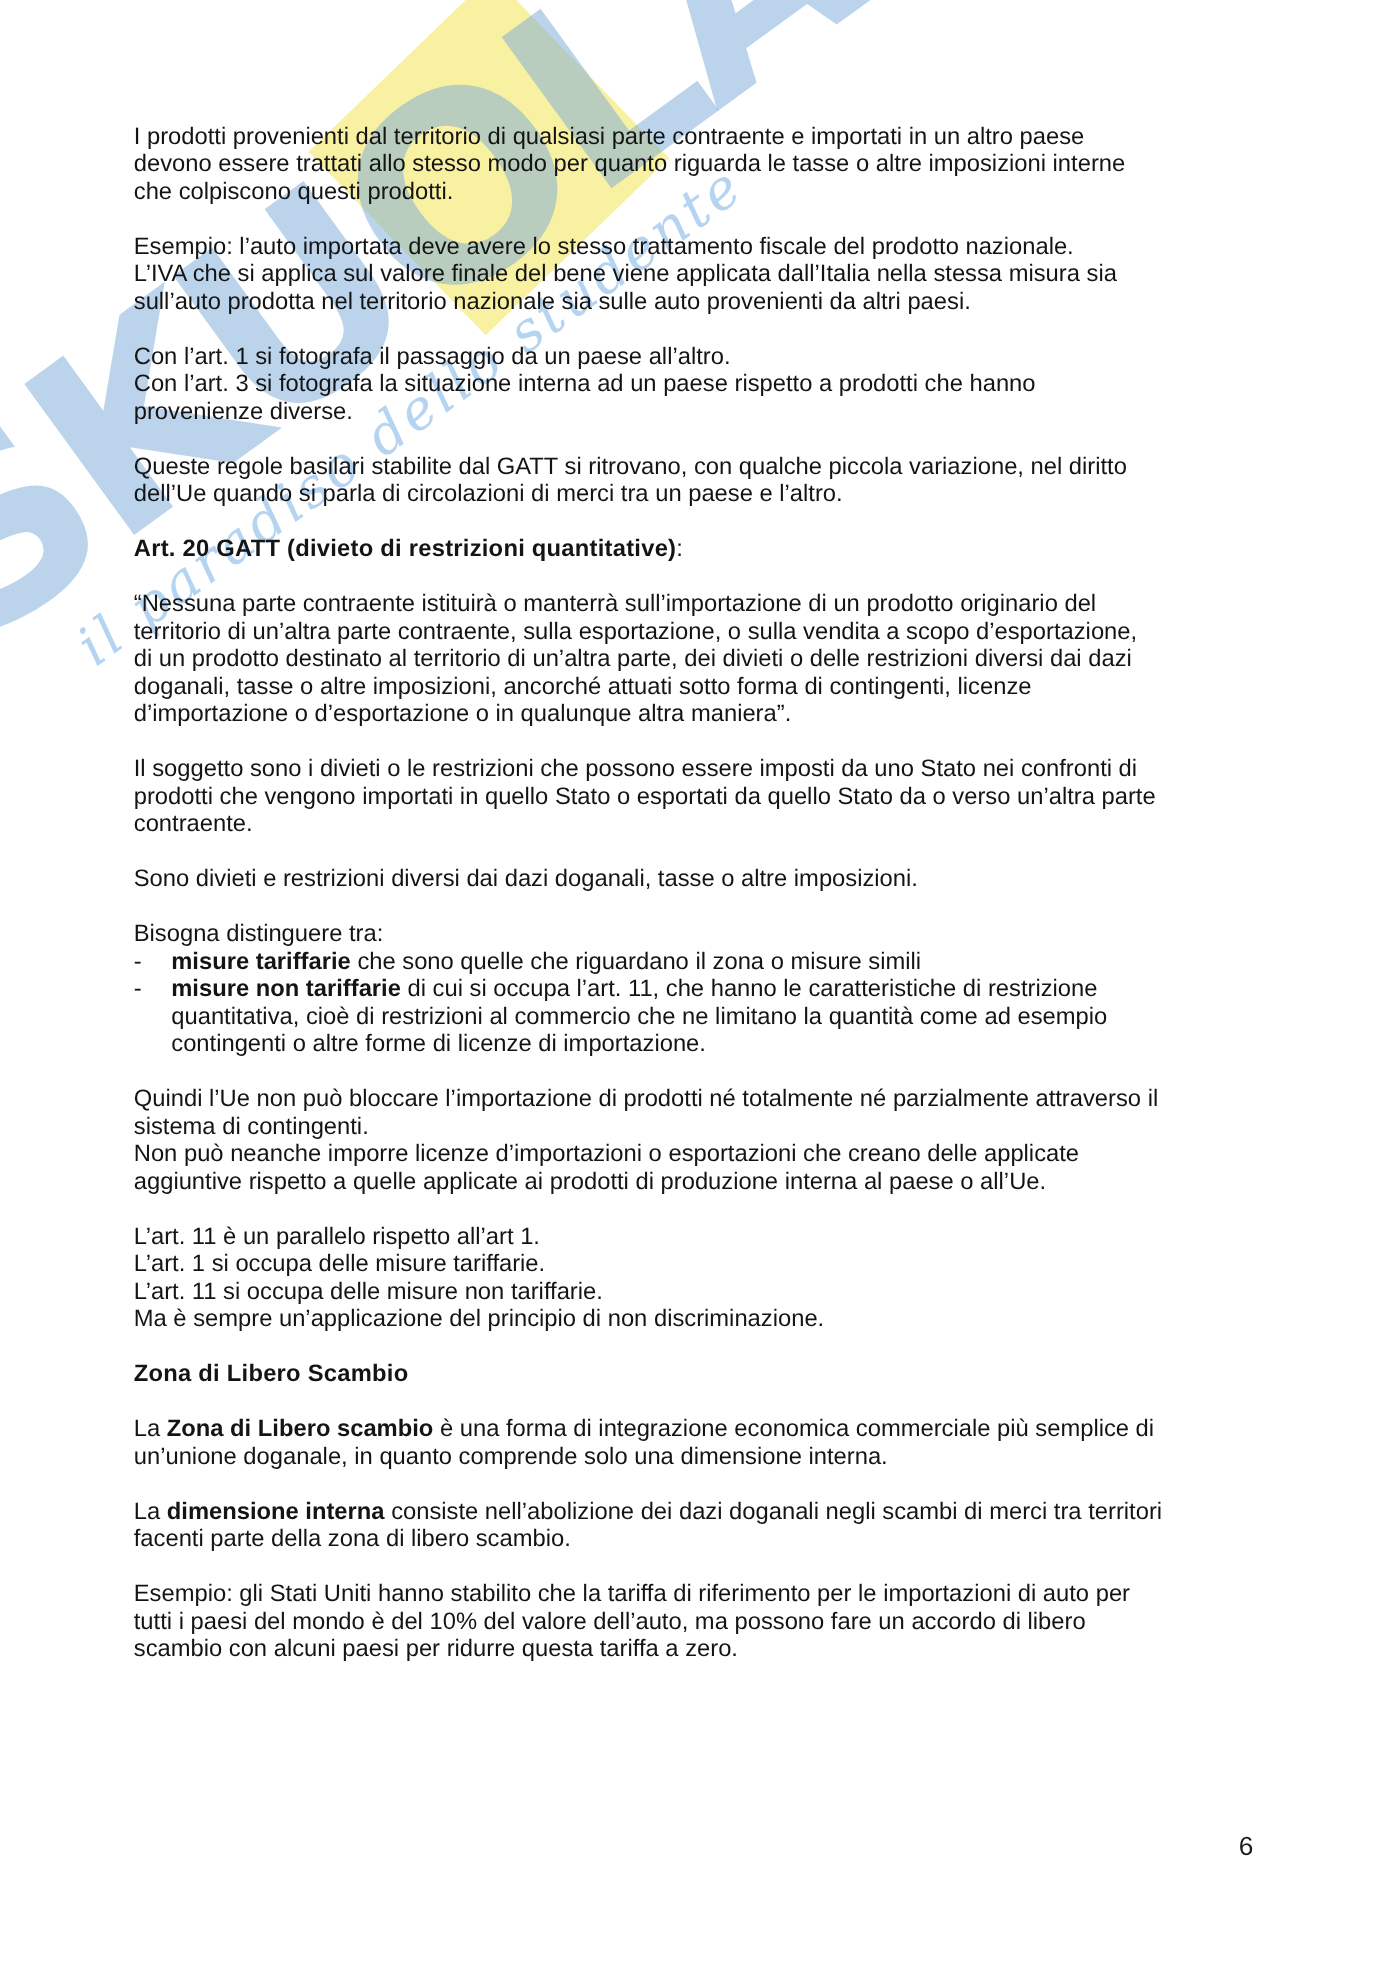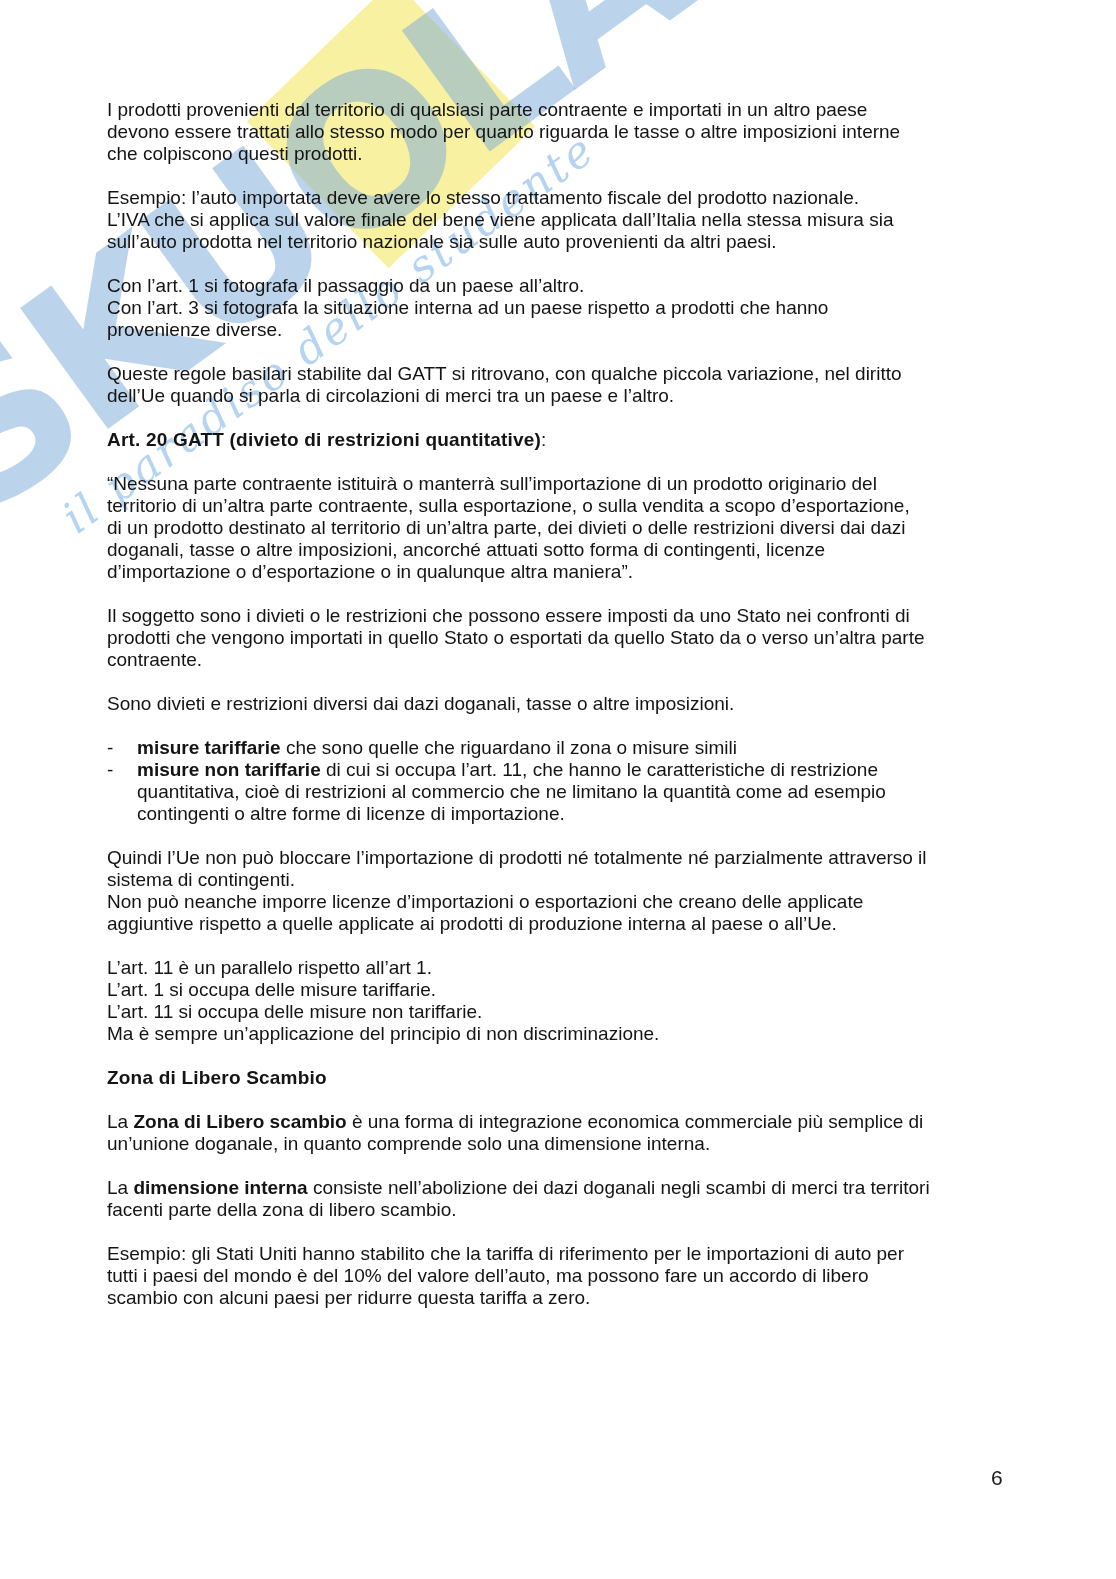--- a/index.html
+++ b/index.html
@@ -133,20 +133,23 @@
       <div class="line"><span>d’importazione o d’esportazione o in qualunque altra maniera”.</span></div>
     </div>
     <div class="block p">
       <div class="line"><span>Il soggetto sono i divieti o le restrizioni che possono essere imposti da uno Stato nei confronti di</span></div>
       <div class="line"><span>prodotti che vengono importati in quello Stato o esportati da quello Stato da o verso un’altra parte</span></div>
       <div class="line"><span>contraente.</span></div>
     </div>
     <div class="block p">
       <div class="line"><span>Sono divieti e restrizioni diversi dai dazi doganali, tasse o altre imposizioni.</span></div>
     </div>
+    <div class="block p tight">
+      <div class="line"><span>Bisogna distinguere tra:</span></div>
+    </div>
     <div class="block list">
       <div class="li">
         <span class="dash">-</span>
         <div class="li-lines">
           <div class="line"><b>misure tariffarie</b><span> che sono quelle che riguardano il zona o misure simili</span></div>
         </div>
       </div>
       <div class="li">
         <span class="dash">-</span>
         <div class="li-lines">

